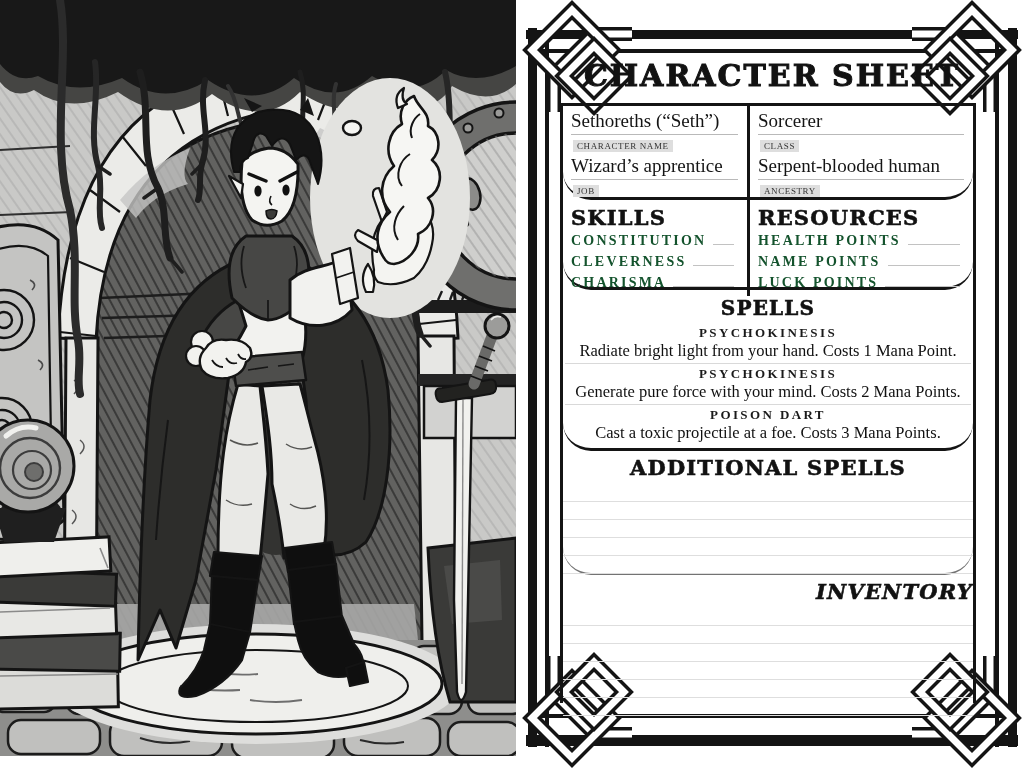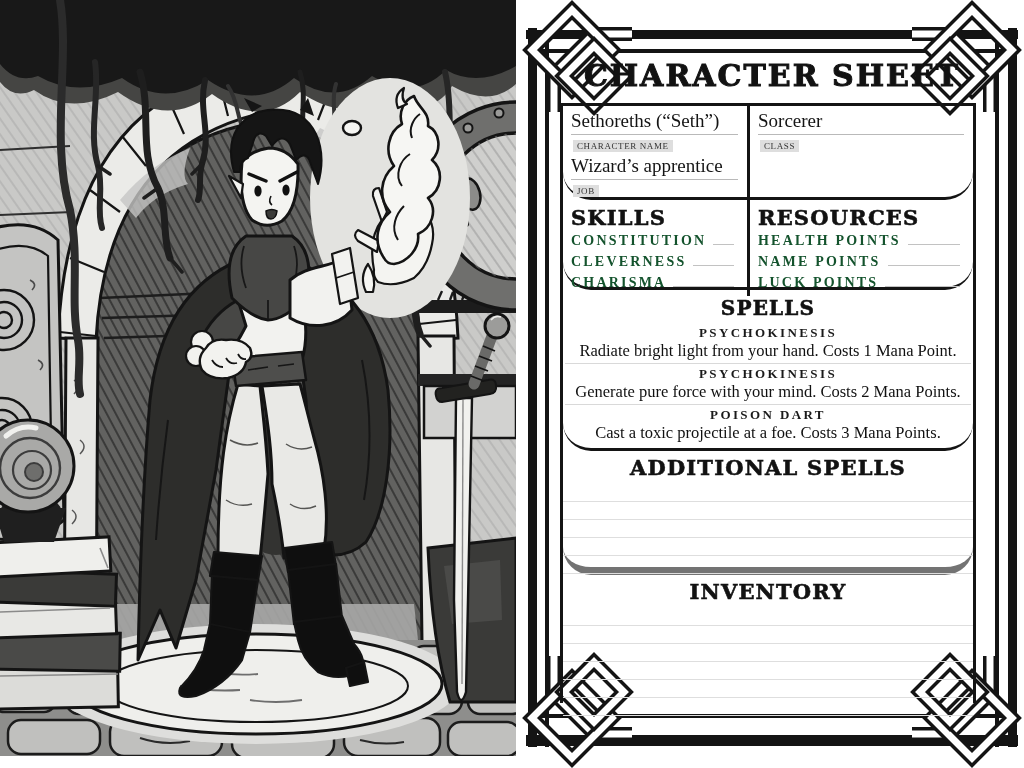--- a/index.html
+++ b/index.html
@@ -27,25 +27,25 @@
          padding:1px 4px;margin:1px 0 2px 2px;line-height:10px;}
   .stat-h{font-size:21px;margin:2px 0 3px 0;}
   .stat-row{display:flex;align-items:baseline;font-size:14px;font-weight:700;letter-spacing:2.2px;
             color:#14532d;margin:0 2px 5px 0;line-height:16px;}
   .stat-line{flex:1;border-bottom:1.5px solid #c2c2c2;margin:0 2px 2px 7px;}
   .sec-spells{height:161px;border-bottom:3px solid #141414;text-align:center;padding-top:3px;}
   .spells-h{font-size:20px;line-height:30px;}
   .spell-name{font-size:13px;font-weight:700;letter-spacing:2.4px;color:#1a1a1a;line-height:16px;margin-top:2px;}
   .spell-desc{font-size:16.5px;line-height:20px;color:#111;}
   .spell-sep{border-bottom:1px solid #d9d9d9;margin:2px 2px 1px;}
-  .sec-add{height:124px;border-bottom:8px solid #737373;text-align:center;padding-top:4px;}
+  .sec-add{height:124px;border-bottom:2px solid #737373;text-align:center;padding-top:4px;}
   .sec-add .bl,.sec-inv .bl{font-size:21px;line-height:26px;}
   .rules{margin-top:3px;}
   .rule{height:17px;border-bottom:1px solid #dedede;}
-  .sec-inv{height:128px;text-align:center;padding-top:4px;}
+  .sec-inv{height:128px;text-align:right;padding-top:4px;font-style:italic;}
 </style>
 </head>
 <body>
 
 <div class="stage">
 
   <svg class="illus" width="516" height="756" viewBox="0 0 516 756">
     <defs>
       <pattern id="hatchA" width="8" height="8" patternUnits="userSpaceOnUse" patternTransform="rotate(-28)">
         <line x1="4" y1="0" x2="4" y2="8" stroke="#2a2a2a" stroke-width="1.7"></line>
@@ -304,20 +304,25 @@
             <div class="frule"></div>
             <span class="fchip">JOB</span>
           </div>
         </div>
         <div class="fcol right">
           <div>
             <div class="fval">Sorcerer</div>
             <div class="frule"></div>
             <span class="fchip">CLASS</span>
           </div>
+          <div>
+            <div class="fval">Serpent-blooded human</div>
+            <div class="frule"></div>
+            <span class="fchip">ANCESTRY</span>
+          </div>
         </div>
       </div>
 
       <div class="sec sec-stats">
         <div class="scol">
           <div class="stat-h bl">SKILLS</div>
           <div class="stat-row">
             <span>CONSTITUTION</span>
               <span class="stat-line"></span>
           </div>

